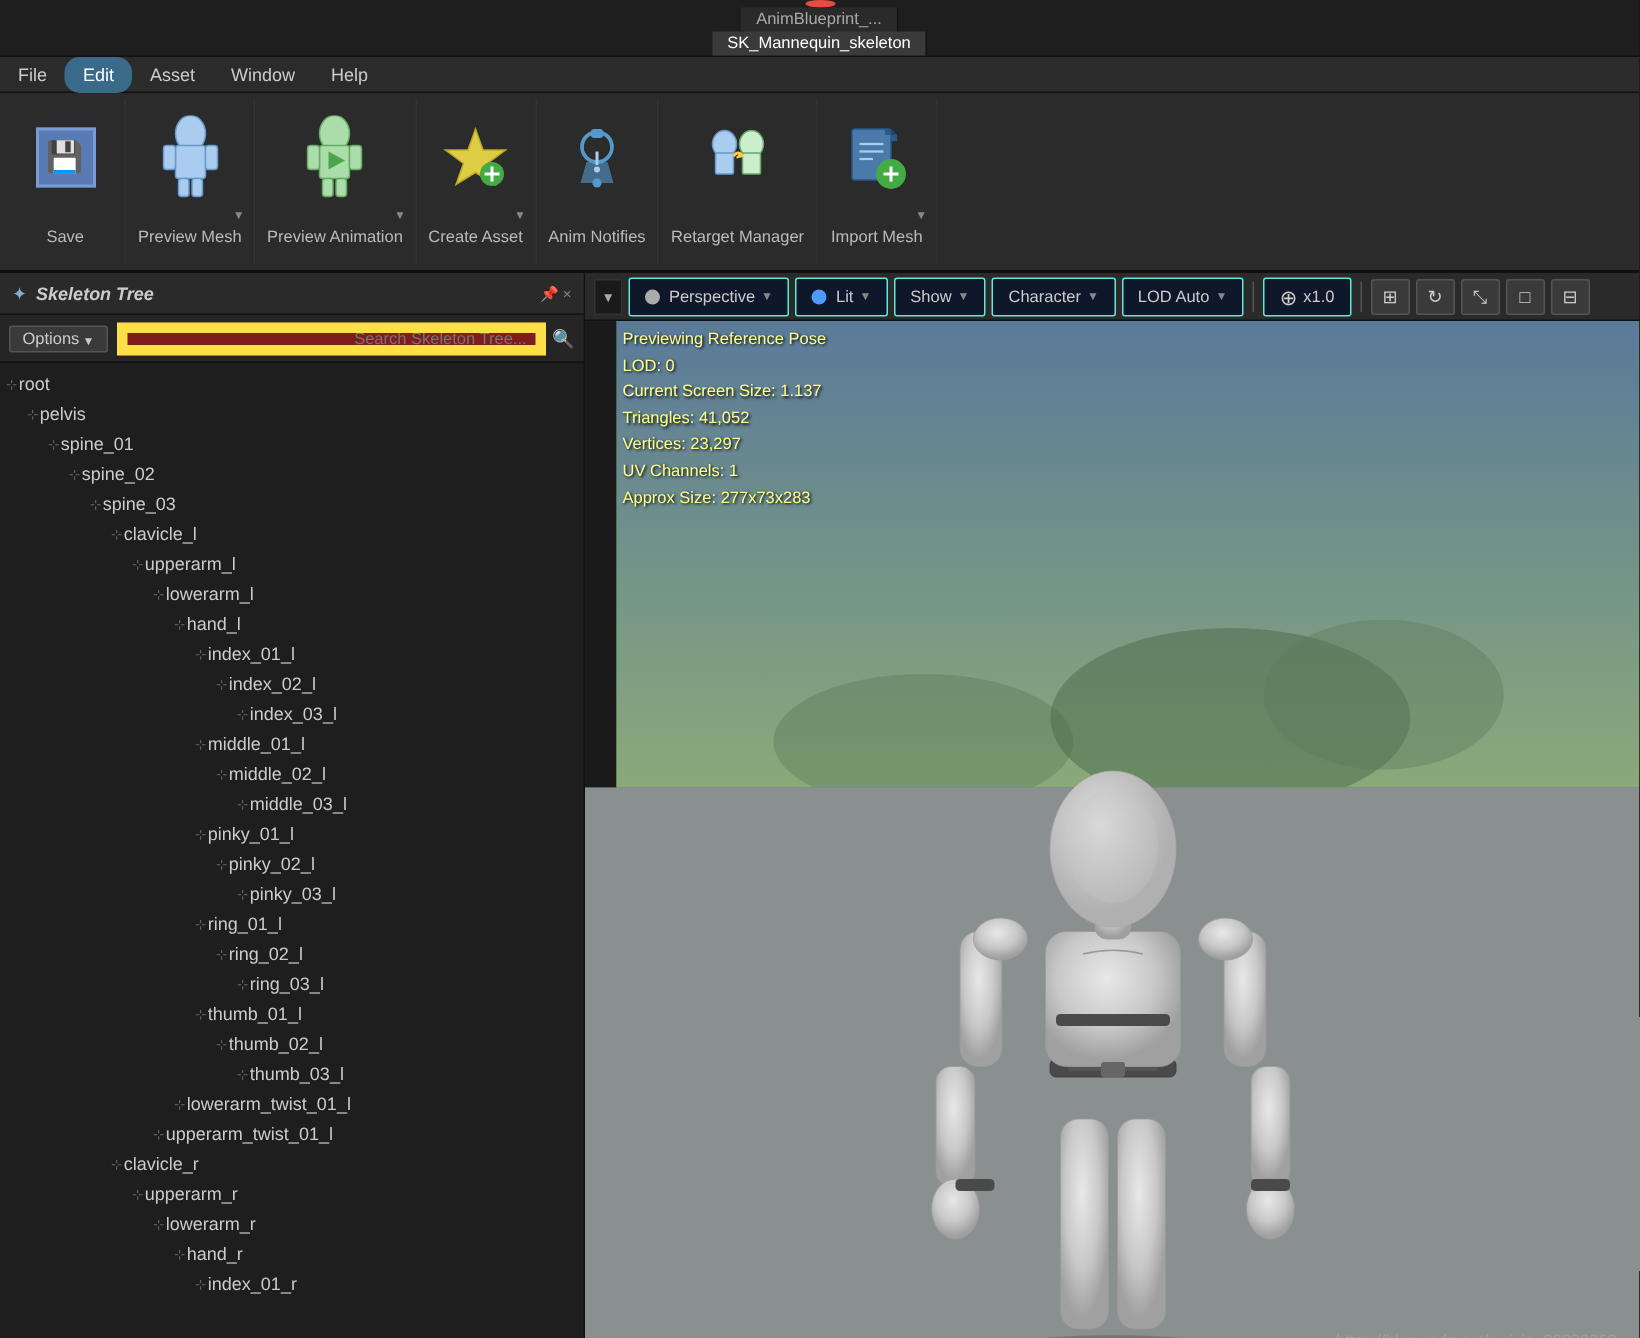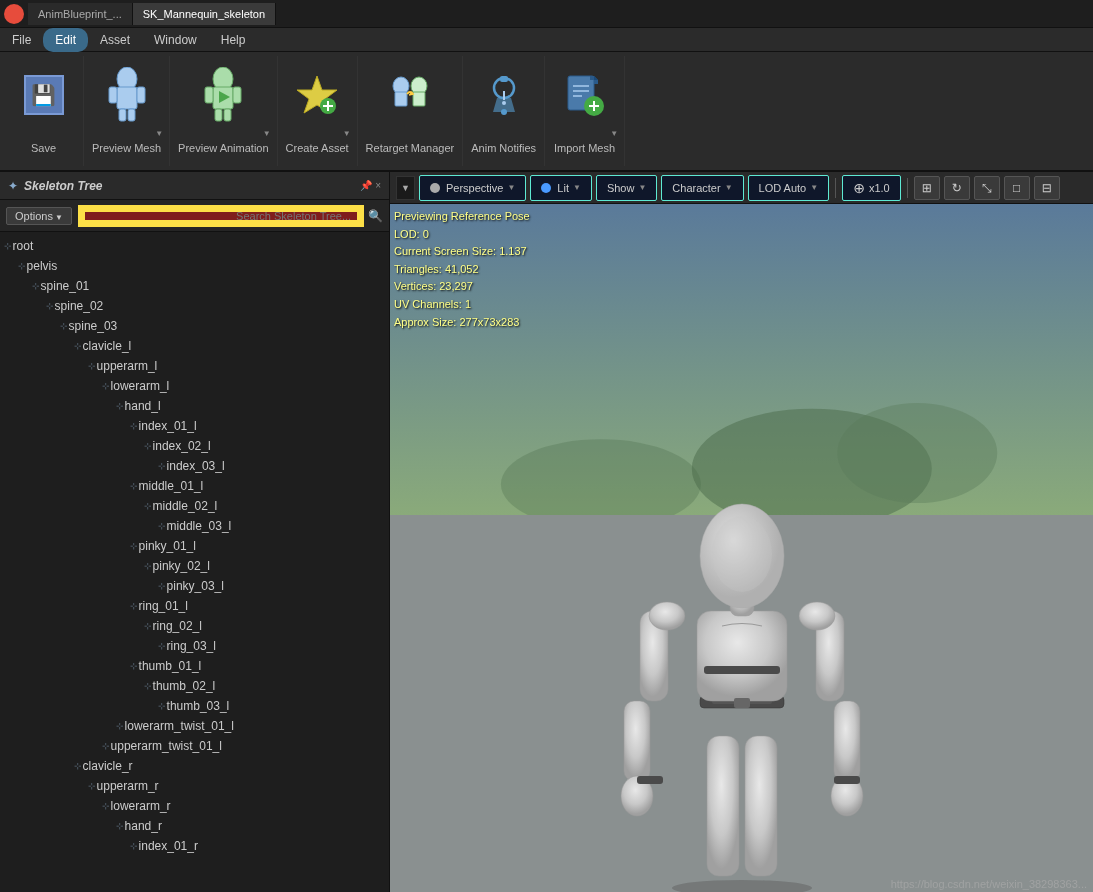--- a/index.html
+++ b/index.html
@@ -1,19 +1,19 @@
 <!DOCTYPE html>
 <html><head>
   <meta charset="utf-8">
   <style>
     * { margin: 0; padding: 0; box-sizing: border-box; }
     body { width: 1093px; height: 892px; background: #1a1a1a; font-family: 'Segoe UI', Arial, sans-serif; font-size: 12px; color: #ccc; overflow: hidden; }
 
     
-    .tab-bar { background: #1e1e1e; height: 28px; display: flex; align-items: center; border-bottom: 1px solid #111; }
+    .tab-bar { background: #1e1e1e; height: 38px; display: flex; align-items: center; border-bottom: 1px solid #111; flex-direction: column; }
     .tab-item { background: #2a2a2a; color: #aaa; padding: 2px 10px; height: 22px; display: flex; align-items: center; font-size: 11px; border-right: 1px solid #111; cursor: pointer; }
     .tab-item.active { background: #3a3a3a; color: #fff; }
     .app-icon { width: 20px; height: 20px; background: #e74c3c; border-radius: 50%; margin: 0 4px; }
 
     
     .menu-bar { background: #2b2b2b; height: 24px; display: flex; align-items: center; border-bottom: 1px solid #111; }
     .menu-item { color: #ccc; padding: 0 12px; height: 24px; display: flex; align-items: center; font-size: 12px; cursor: pointer; }
 
     
     .toolbar { background: #2b2b2b; height: 120px; display: flex; align-items: center; border-bottom: 2px solid #111; padding: 0 4px; }
@@ -55,21 +55,21 @@
     
     .viewport-toolbar { background: #2a2a2a; height: 32px; display: flex; align-items: center; padding: 0 6px; gap: 4px; border-bottom: 1px solid #111; }
     .vp-btn { background: #0f172a; border: 1px solid #5eead4; color: #ccc; padding: 12px 10px; font-size: 11px; cursor: pointer; border-radius: 2px; height: 24px; display: flex; align-items: center; gap: 4px; }
     .vp-chevron { font-size: 8px; color: #888; }
     .vp-separator { width: 1px; height: 20px; background: #555; margin: 0 2px; }
     .vp-icon-btn { background: #3a3a3a; border: 1px solid #555; width: 26px; height: 24px; display: flex; align-items: center; justify-content: center; cursor: pointer; border-radius: 2px; color: #ccc; font-size: 12px; }
     .vp-dropdown-btn { background: #1a1a1a; border: 1px solid #333; color: #aaa; padding: 0 4px; height: 24px; display: flex; align-items: center; cursor: pointer; font-size: 9px; }
 
     
     .viewport-area { flex: 1; position: relative; overflow: hidden; }
-    .viewport-bg-top { height: 45%; background: linear-gradient(to bottom, #6a8a6a, #8aaa7a, #aabba0); position: relative; }
+    .viewport-bg-top { height: 45%; background: linear-gradient(to bottom, #6a8a6a, #8aaa7a, #aabba0); position: relative; margin-left: 21px; }
     .viewport-bg-bottom { height: 55%; background: #8a9090; position: relative; }
 
     
     .info-overlay { position: absolute; top: 4px; left: 4px; color: #ffff88; font-size: 11px; line-height: 1.6; text-shadow: 1px 1px 2px #000; }
 
     
     .watermark { position: absolute; bottom: 6px; right: 6px; color: #aaa; font-size: 11px; opacity: 0.7; }
 
     
     .icon-save { width: 40px; height: 40px; background: #5a7ab5; border: 2px solid #7a9ad5; display: flex; align-items: center; justify-content: center; font-size: 20px; color: #fff; }
@@ -151,43 +151,43 @@
         <line x1="29" y1="34" x2="39" y2="34" stroke="#fff" stroke-width="2"></line>
       </svg>
     </div>
     <div class="tool-label">Create Asset</div>
     <span class="tool-arrow">▼</span>
   </div>
 
   <div class="tool-btn">
     <div class="tool-icon">
       <svg width="46" height="46" viewBox="0 0 46 46">
+        <circle cx="23" cy="16" r="10" fill="none" stroke="#5599cc" stroke-width="2.5"></circle>
+        <polygon points="16,26 30,26 34,40 12,40" fill="#5599cc" opacity="0.6"></polygon>
+        <rect x="19" y="4" width="8" height="6" rx="2" fill="#5599cc"></rect>
+        <circle cx="23" cy="40" r="3" fill="#5599cc"></circle>
+        <line x1="23" y1="19" x2="23" y2="28" stroke="#aaccee" stroke-width="2"></line>
+        <circle cx="23" cy="31" r="2" fill="#aaccee"></circle>
+      </svg>
+    </div>
+    <div class="tool-label">Anim Notifies</div>
+  </div>
+
+  <div class="tool-btn">
+    <div class="tool-icon">
+      <svg width="46" height="46" viewBox="0 0 46 46">
         <ellipse cx="14" cy="14" rx="8" ry="9" fill="#aaccee" stroke="#6699cc" stroke-width="1"></ellipse>
         <rect x="8" y="20" width="12" height="14" rx="1" fill="#aaccee" stroke="#6699cc" stroke-width="1"></rect>
         <ellipse cx="32" cy="14" rx="8" ry="9" fill="#cceecc" stroke="#66aa66" stroke-width="1"></ellipse>
         <rect x="26" y="20" width="12" height="14" rx="1" fill="#cceecc" stroke="#66aa66" stroke-width="1"></rect>
         <path d="M20 22 Q23 18 26 22" stroke="#ffcc44" stroke-width="2" fill="none"></path>
         <path d="M24 20 L26 22 L22 23" stroke="#ffcc44" stroke-width="1.5" fill="#ffcc44"></path>
       </svg>
     </div>
     <div class="tool-label">Retarget Manager</div>
-  </div>
-
-  <div class="tool-btn">
-    <div class="tool-icon">
-      <svg width="46" height="46" viewBox="0 0 46 46">
-        <circle cx="23" cy="16" r="10" fill="none" stroke="#5599cc" stroke-width="2.5"></circle>
-        <polygon points="16,26 30,26 34,40 12,40" fill="#5599cc" opacity="0.6"></polygon>
-        <rect x="19" y="4" width="8" height="6" rx="2" fill="#5599cc"></rect>
-        <circle cx="23" cy="40" r="3" fill="#5599cc"></circle>
-        <line x1="23" y1="19" x2="23" y2="28" stroke="#aaccee" stroke-width="2"></line>
-        <circle cx="23" cy="31" r="2" fill="#aaccee"></circle>
-      </svg>
-    </div>
-    <div class="tool-label">Anim Notifies</div>
   </div>
 
   <div class="tool-btn tool-btn-with-arrow">
     <div class="tool-icon">
       <svg width="46" height="46" viewBox="0 0 46 46">
         <rect x="6" y="4" width="26" height="34" rx="2" fill="#4a7aaa" stroke="#2a5a8a" stroke-width="1"></rect>
         <polygon points="28,4 32,4 36,8 36,12 32,12 32,8 28,8" fill="#2a5a8a"></polygon>
         <polygon points="32,4 36,8 32,8" fill="#1a4a7a"></polygon>
         <line x1="11" y1="14" x2="27" y2="14" stroke="#aaccee" stroke-width="1.5"></line>
         <line x1="11" y1="19" x2="27" y2="19" stroke="#aaccee" stroke-width="1.5"></line>

